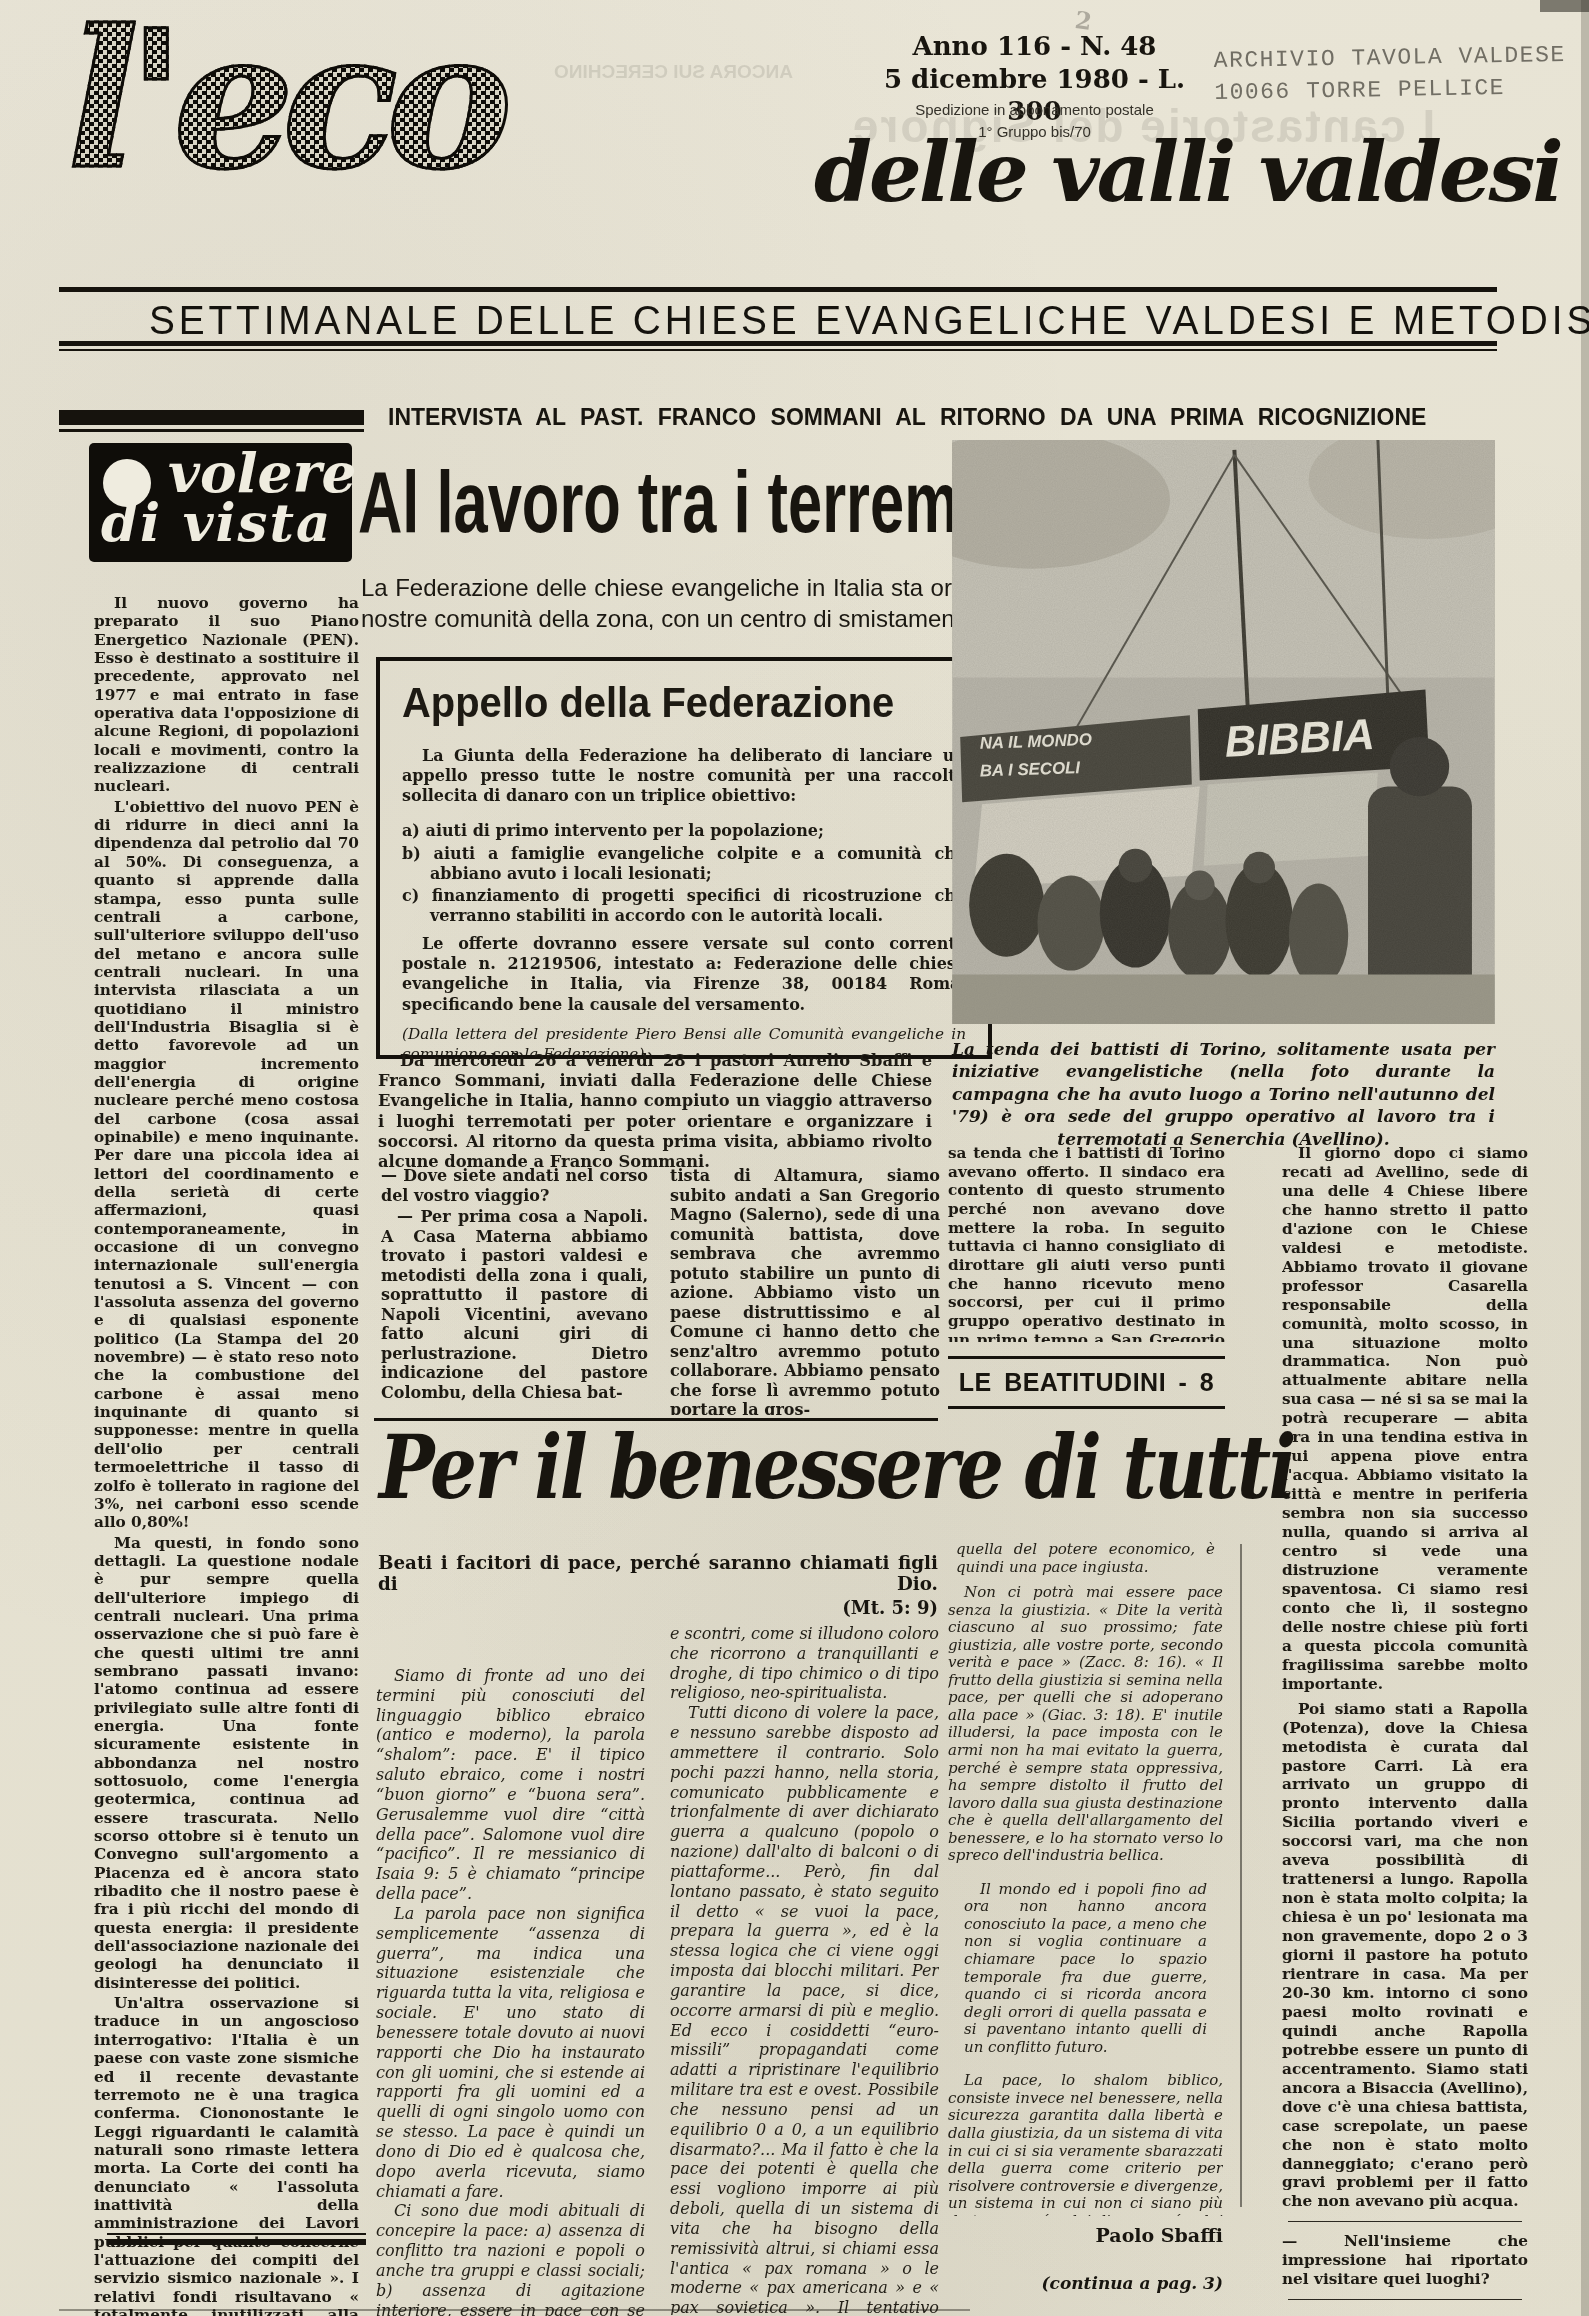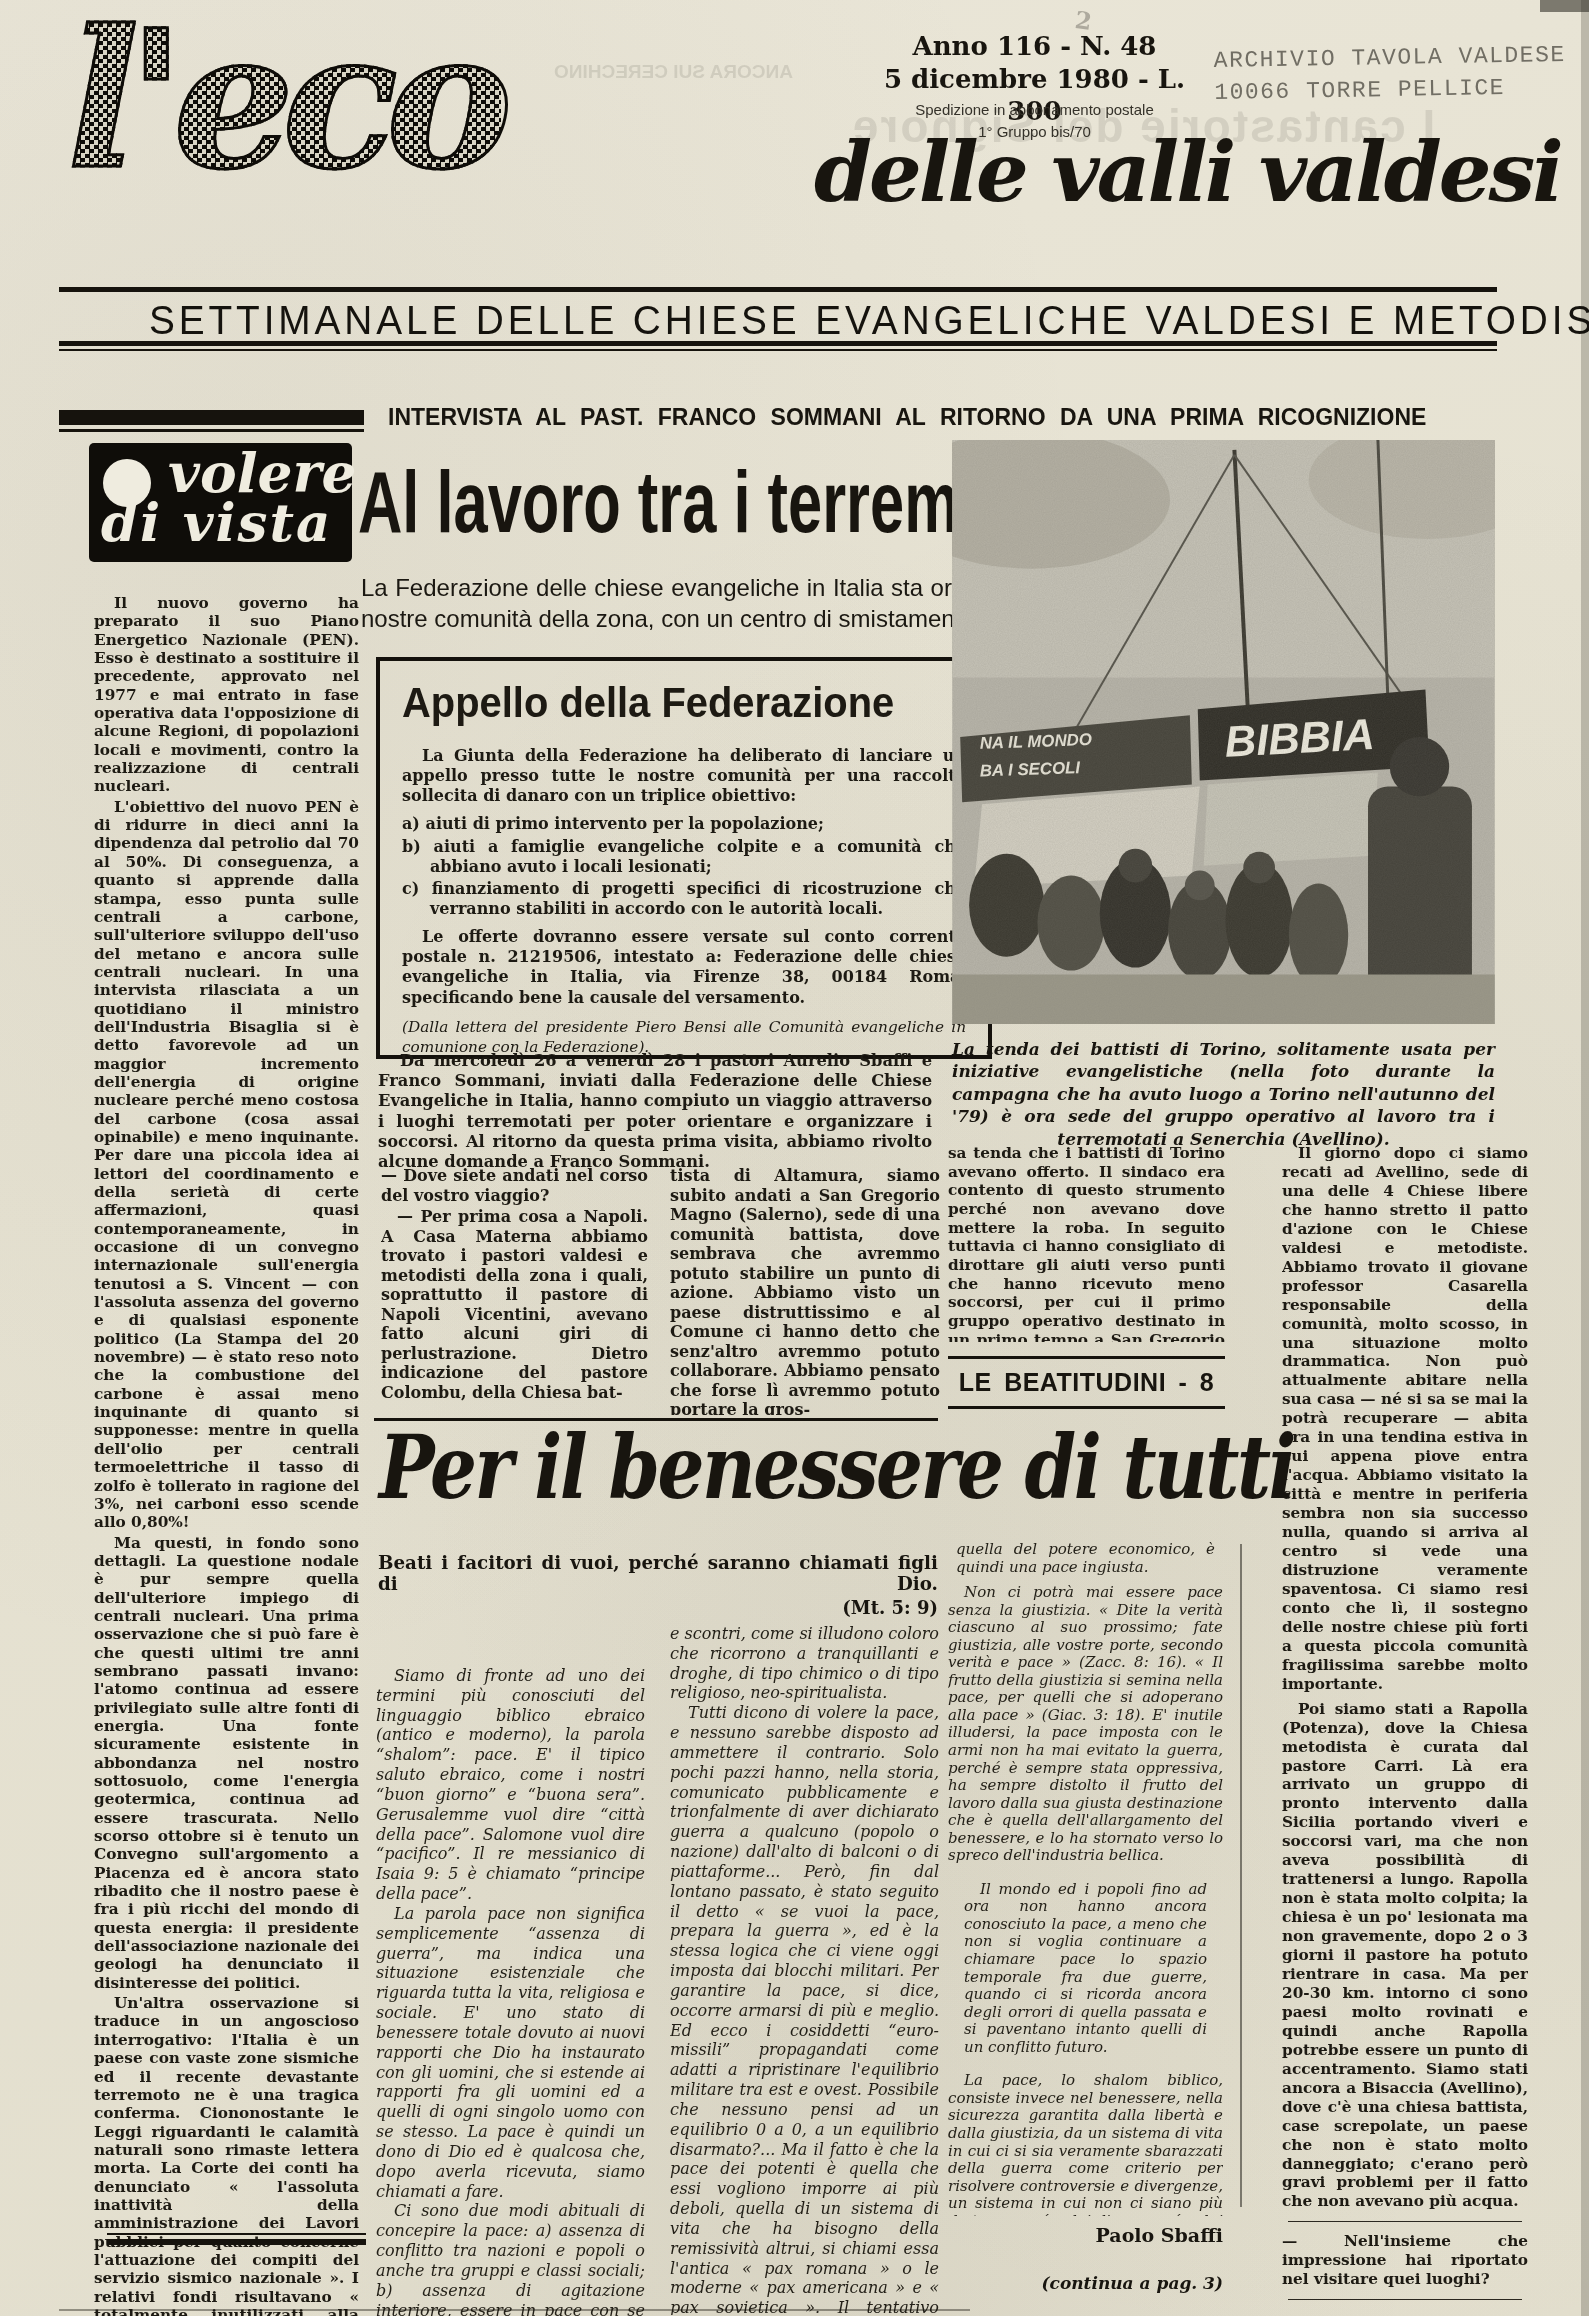--- a/index.html
+++ b/index.html
@@ -91,21 +91,21 @@
     <p>Ma questi, in fondo sono dettagli. La questione nodale è pur sempre quella dell'ulteriore impiego di centrali nucleari. Una prima osservazione che si può fare è che questi ultimi tre anni sembrano passati invano: l'atomo continua ad essere privilegiato sulle altre fonti di energia. Una fonte sicuramente esistente in abbondanza nel nostro sottosuolo, come l'energia geotermica, continua ad essere trascurata. Nello scorso ottobre si è tenuto un Convegno sull'argomento a Piacenza ed è ancora stato ribadito che il nostro paese è fra i più ricchi del mondo di questa energia: il presidente dell'associazione nazionale dei geologi ha denunciato il disinteresse dei politici.</p>
     <p>Un'altra osservazione si traduce in un angoscioso interrogativo: l'Italia è un paese con vaste zone sismiche ed il recente devastante terremoto ne è una tragica conferma. Ciononostante le Leggi riguardanti le calamità naturali sono rimaste lettera morta. La Corte dei conti ha denunciato « l'assoluta inattività della amministrazione dei Lavori pubblici per quanto concerne l'attuazione dei compiti del servizio sismico nazionale ». I relativi fondi risultavano « totalmente inutilizzati alla data del 31.12.'79 ». Allora sorge spontanea la domanda: che difesa, che protezione avremo domani dalle centrali nucleari?</p>
 
   </div>
   <div class="rule" style="left:107px;top:2233px;width:259px;height:2px;"></div>
   <div class="rule" style="left:107px;top:2239px;width:259px;height:6px;"></div>
 
   <div class="appello bodytext" style="left:376px;top:657px;width:564px;height:370px;font-size:16px;line-height:1.26;">
     <div class="sans" style="font-size:42px;font-weight:bold;transform:scaleX(.95);transform-origin:left;margin:2px 0 16px 0;white-space:nowrap;">Appello della Federazione</div>
     <p>La Giunta della Federazione ha deliberato di lanciare un appello presso tutte le nostre comunità per una raccolta sollecita di danaro con un triplice obiettivo:</p>
-    <p class="hang" style="margin-top:8px;">a) aiuti di primo intervento per la popolazione;</p>
+    <p class="hang" style="margin-top:15px;">a) aiuti di primo intervento per la popolazione;</p>
     <p class="hang">b) aiuti a famiglie evangeliche colpite e a comunità che abbiano avuto i locali lesionati;</p>
     <p class="hang">c) finanziamento di progetti specifici di ricostruzione che verranno stabiliti in accordo con le autorità locali.</p>
     <p style="margin-top:8px;">Le offerte dovranno essere versate sul conto corrente postale n. 21219506, intestato a: Federazione delle chiese evangeliche in Italia, via Firenze 38, 00184 Roma, specificando bene la causale del versamento.</p>
     <p class="ital" style="margin-top:10px;font-weight:normal;font-size:15.3px;text-indent:0;line-height:1.3;">(Dalla lettera del presidente Piero Bensi alle Comunità evangeliche in comunione con la Federazione).</p>
   </div>
 
   <div class="abs" style="left:952px;top:440px;width:543px;height:584px;">
     <svg width="543" height="584" viewBox="0 0 548 590">
       <defs>
         <filter id="grain">
@@ -168,21 +168,21 @@
   </div>
 
   <div class="rule" style="left:948px;top:1356px;width:277px;height:3px;"></div>
   <div class="abs sans" style="left:948px;top:1368px;width:277px;text-align:center;font-size:25px;font-weight:bold;letter-spacing:0.5px;word-spacing:5px;white-space:nowrap;">LE BEATITUDINI - 8</div>
   <div class="rule" style="left:948px;top:1406px;width:277px;height:3px;"></div>
 
   <div class="rule" style="left:374px;top:1418px;width:564px;height:3px;"></div>
   <div class="abs serif" style="left:379px;top:1424px;font-size:87px;font-style:italic;font-weight:bold;letter-spacing:-3px;white-space:nowrap;transform:scaleX(.85);transform-origin:left top;line-height:1;">Per il benessere di tutti</div>
 
   <div class="abs serif" style="left:378px;top:1552px;width:560px;font-weight:bold;">
-    <div class="just" style="font-size:18.3px;text-align-last:justify;">Beati i facitori di vuoi, perché saranno chiamati figli di Dio.</div>
+    <div class="just" style="font-size:18.3px;text-align-last:justify;">Beati i facitori di pace, perché saranno chiamati figli di Dio.</div>
     <div style="font-size:18px;text-align:right;margin-top:3px;">(Mt. 5: 9)</div>
   </div>
 
   <div class="col serif ital just" style="left:376px;top:1624px;width:269px;height:691px;font-size:16px;line-height:1.24;color:#221f17;margin-top:42px;">
     <p style="margin:0;text-indent:18px;">Siamo di fronte ad uno dei termini più conosciuti del linguaggio biblico ebraico (antico e moderno), la parola “shalom”: pace. E' il tipico saluto ebraico, come i nostri “buon giorno” e “buona sera”. Gerusalemme vuol dire “città della pace”. Salomone vuol dire “pacifico”. Il re messianico di Isaia 9: 5 è chiamato “principe della pace”.</p>
     <p style="margin:0;text-indent:18px;">La parola pace non significa semplicemente “assenza di guerra”, ma indica una situazione esistenziale che riguarda tutta la vita, religiosa e sociale. E' uno stato di benessere totale dovuto ai nuovi rapporti che Dio ha instaurato con gli uomini, che si estende ai rapporti fra gli uomini ed a quelli di ogni singolo uomo con se stesso. La pace è quindi un dono di Dio ed è qualcosa che, dopo averla ricevuta, siamo chiamati a fare.</p>
     <p style="margin:0;text-indent:18px;">Ci sono due modi abituali di concepire la pace: a) assenza di conflitto tra nazioni e popoli o anche tra gruppi e classi sociali; b) assenza di agitazione interiore, essere in pace con se stessi. Perché ci sia vera pace sono necessarie entrambe le condizioni. Non è vera pace quella imposta da un potere assoluto, tramite la forza, ma che non permetta tranquillità agli uomini. E non è sufficiente per il singolo sentirsi in pace con se stesso se nella società e nel mondo ci sono conflitti</p>
   </div>
   <div class="col serif ital just" style="left:670px;top:1624px;width:269px;height:691px;font-size:16px;line-height:1.24;color:#221f17;">
     <p style="margin:0;text-indent:0;">e scontri, come si illudono coloro che ricorrono a tranquillanti e droghe, di tipo chimico o di tipo religioso, neo-spiritualista.</p>

